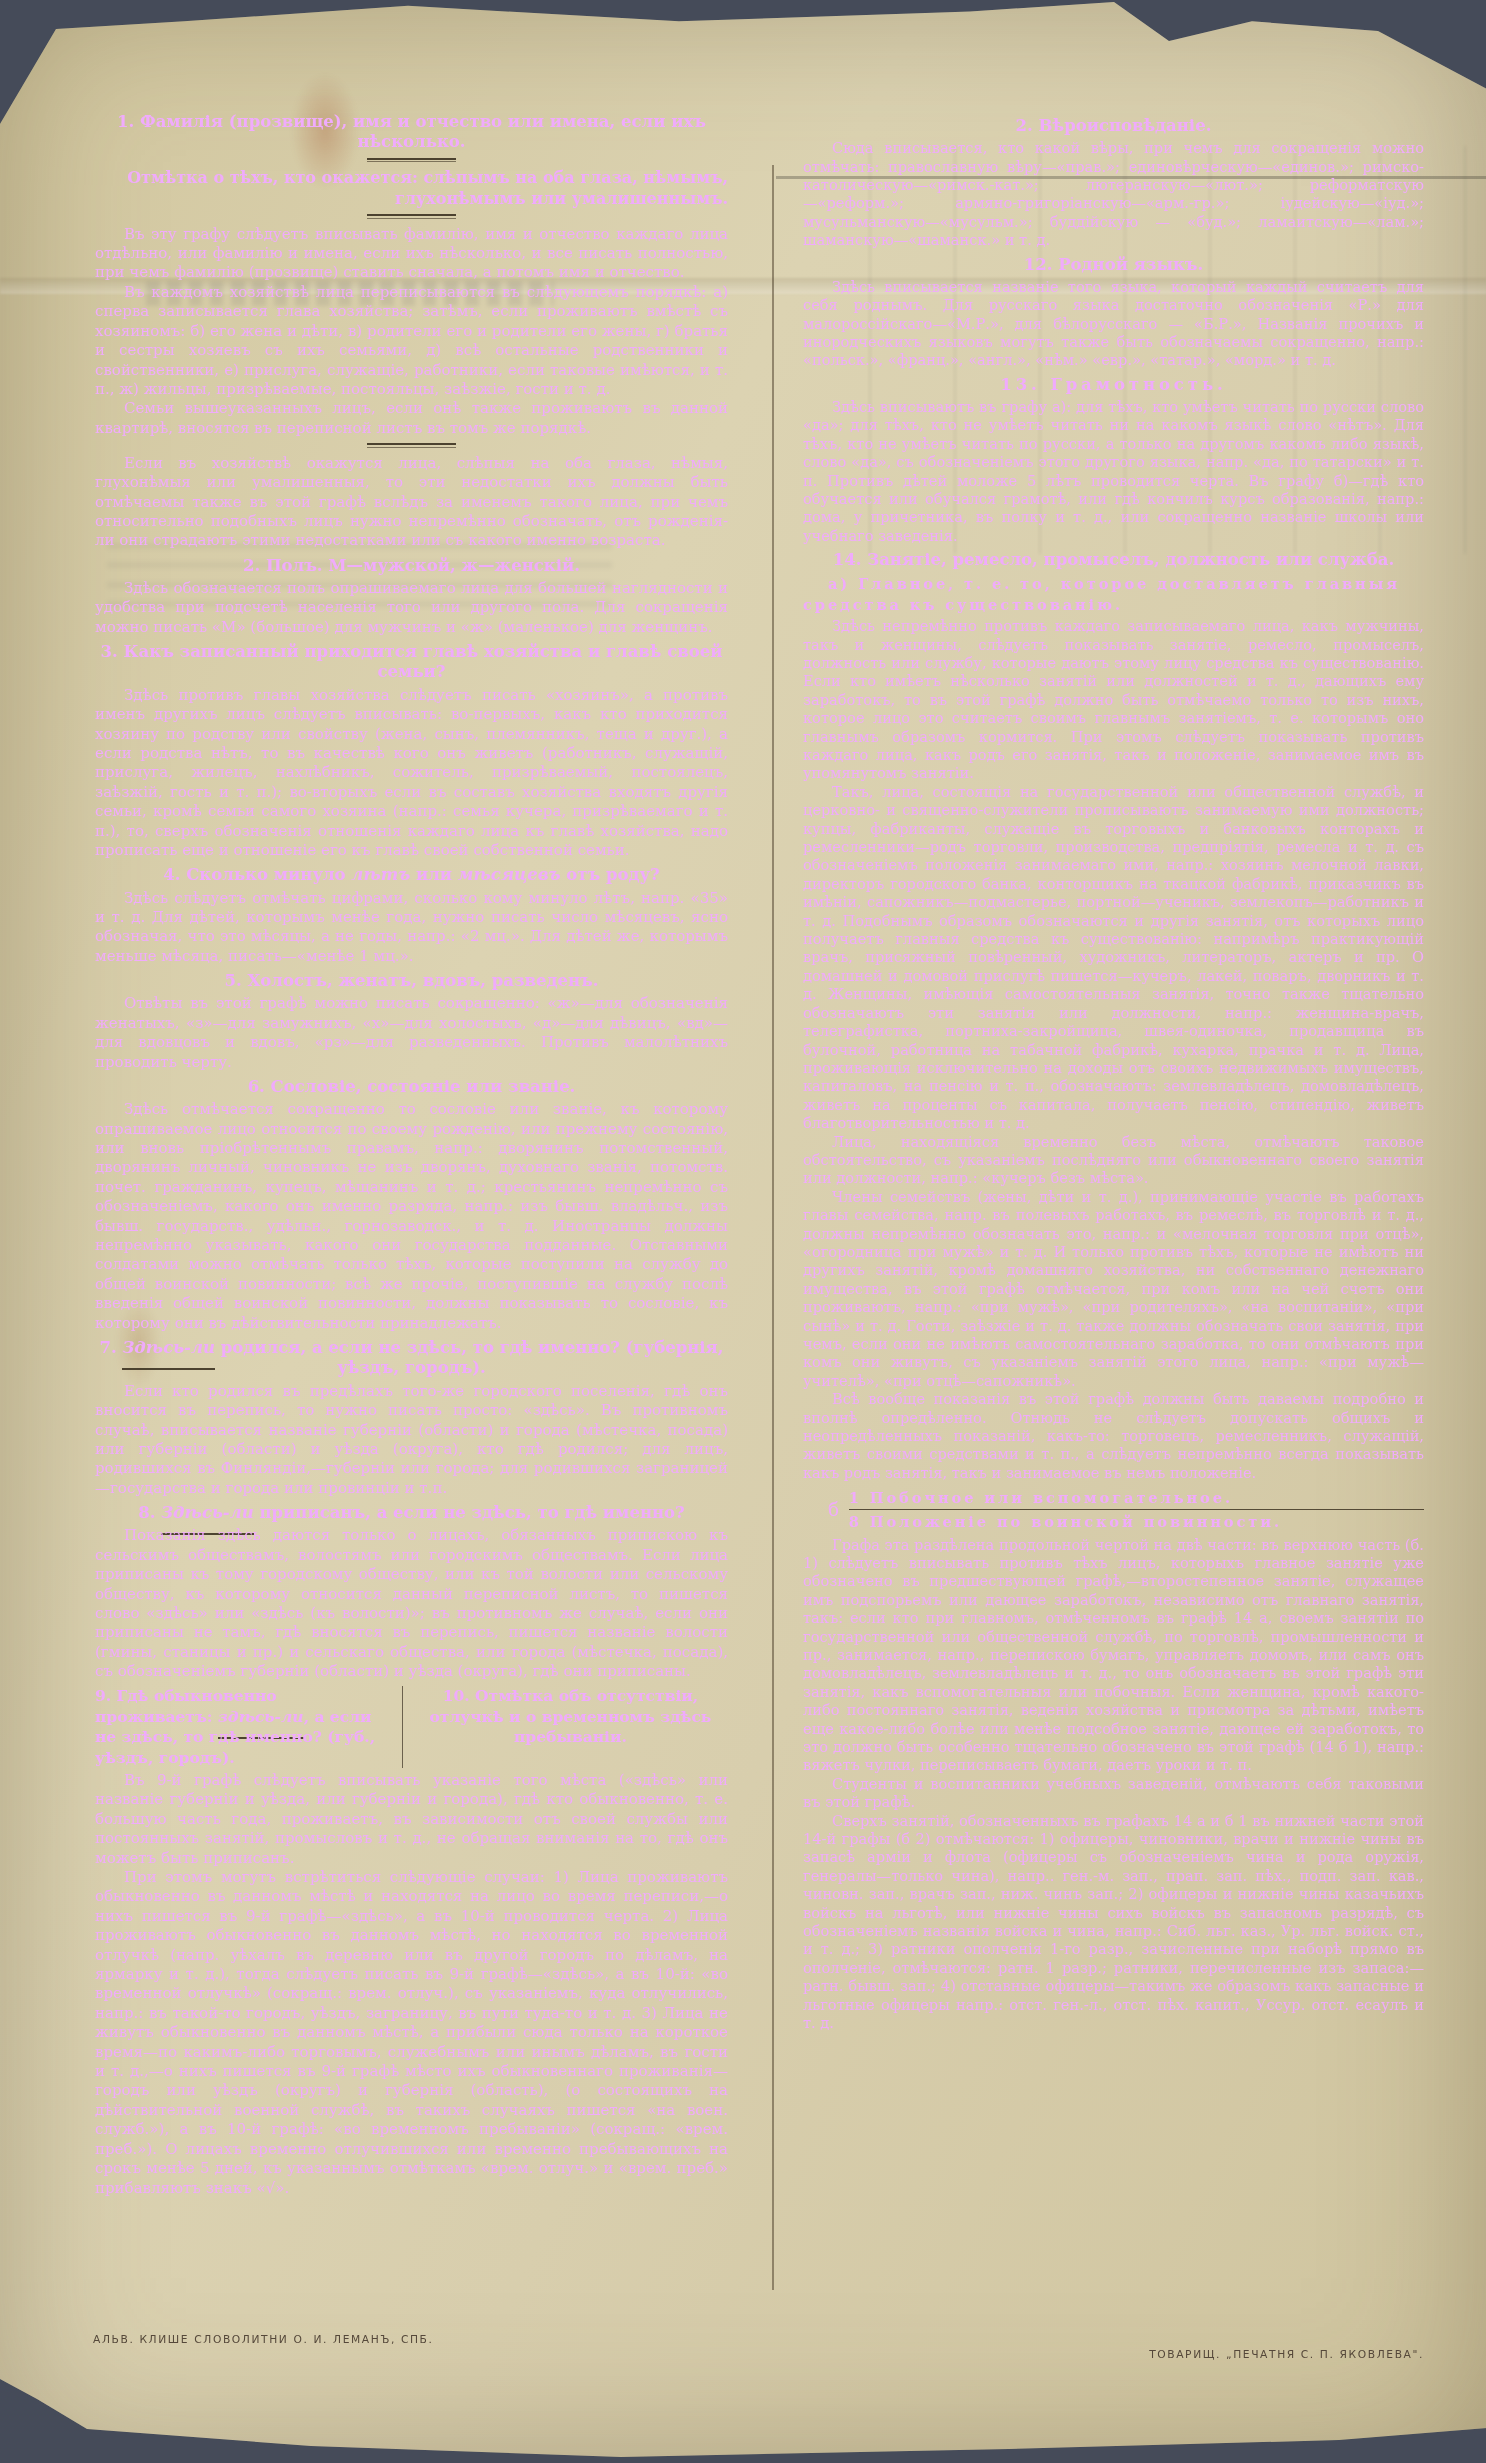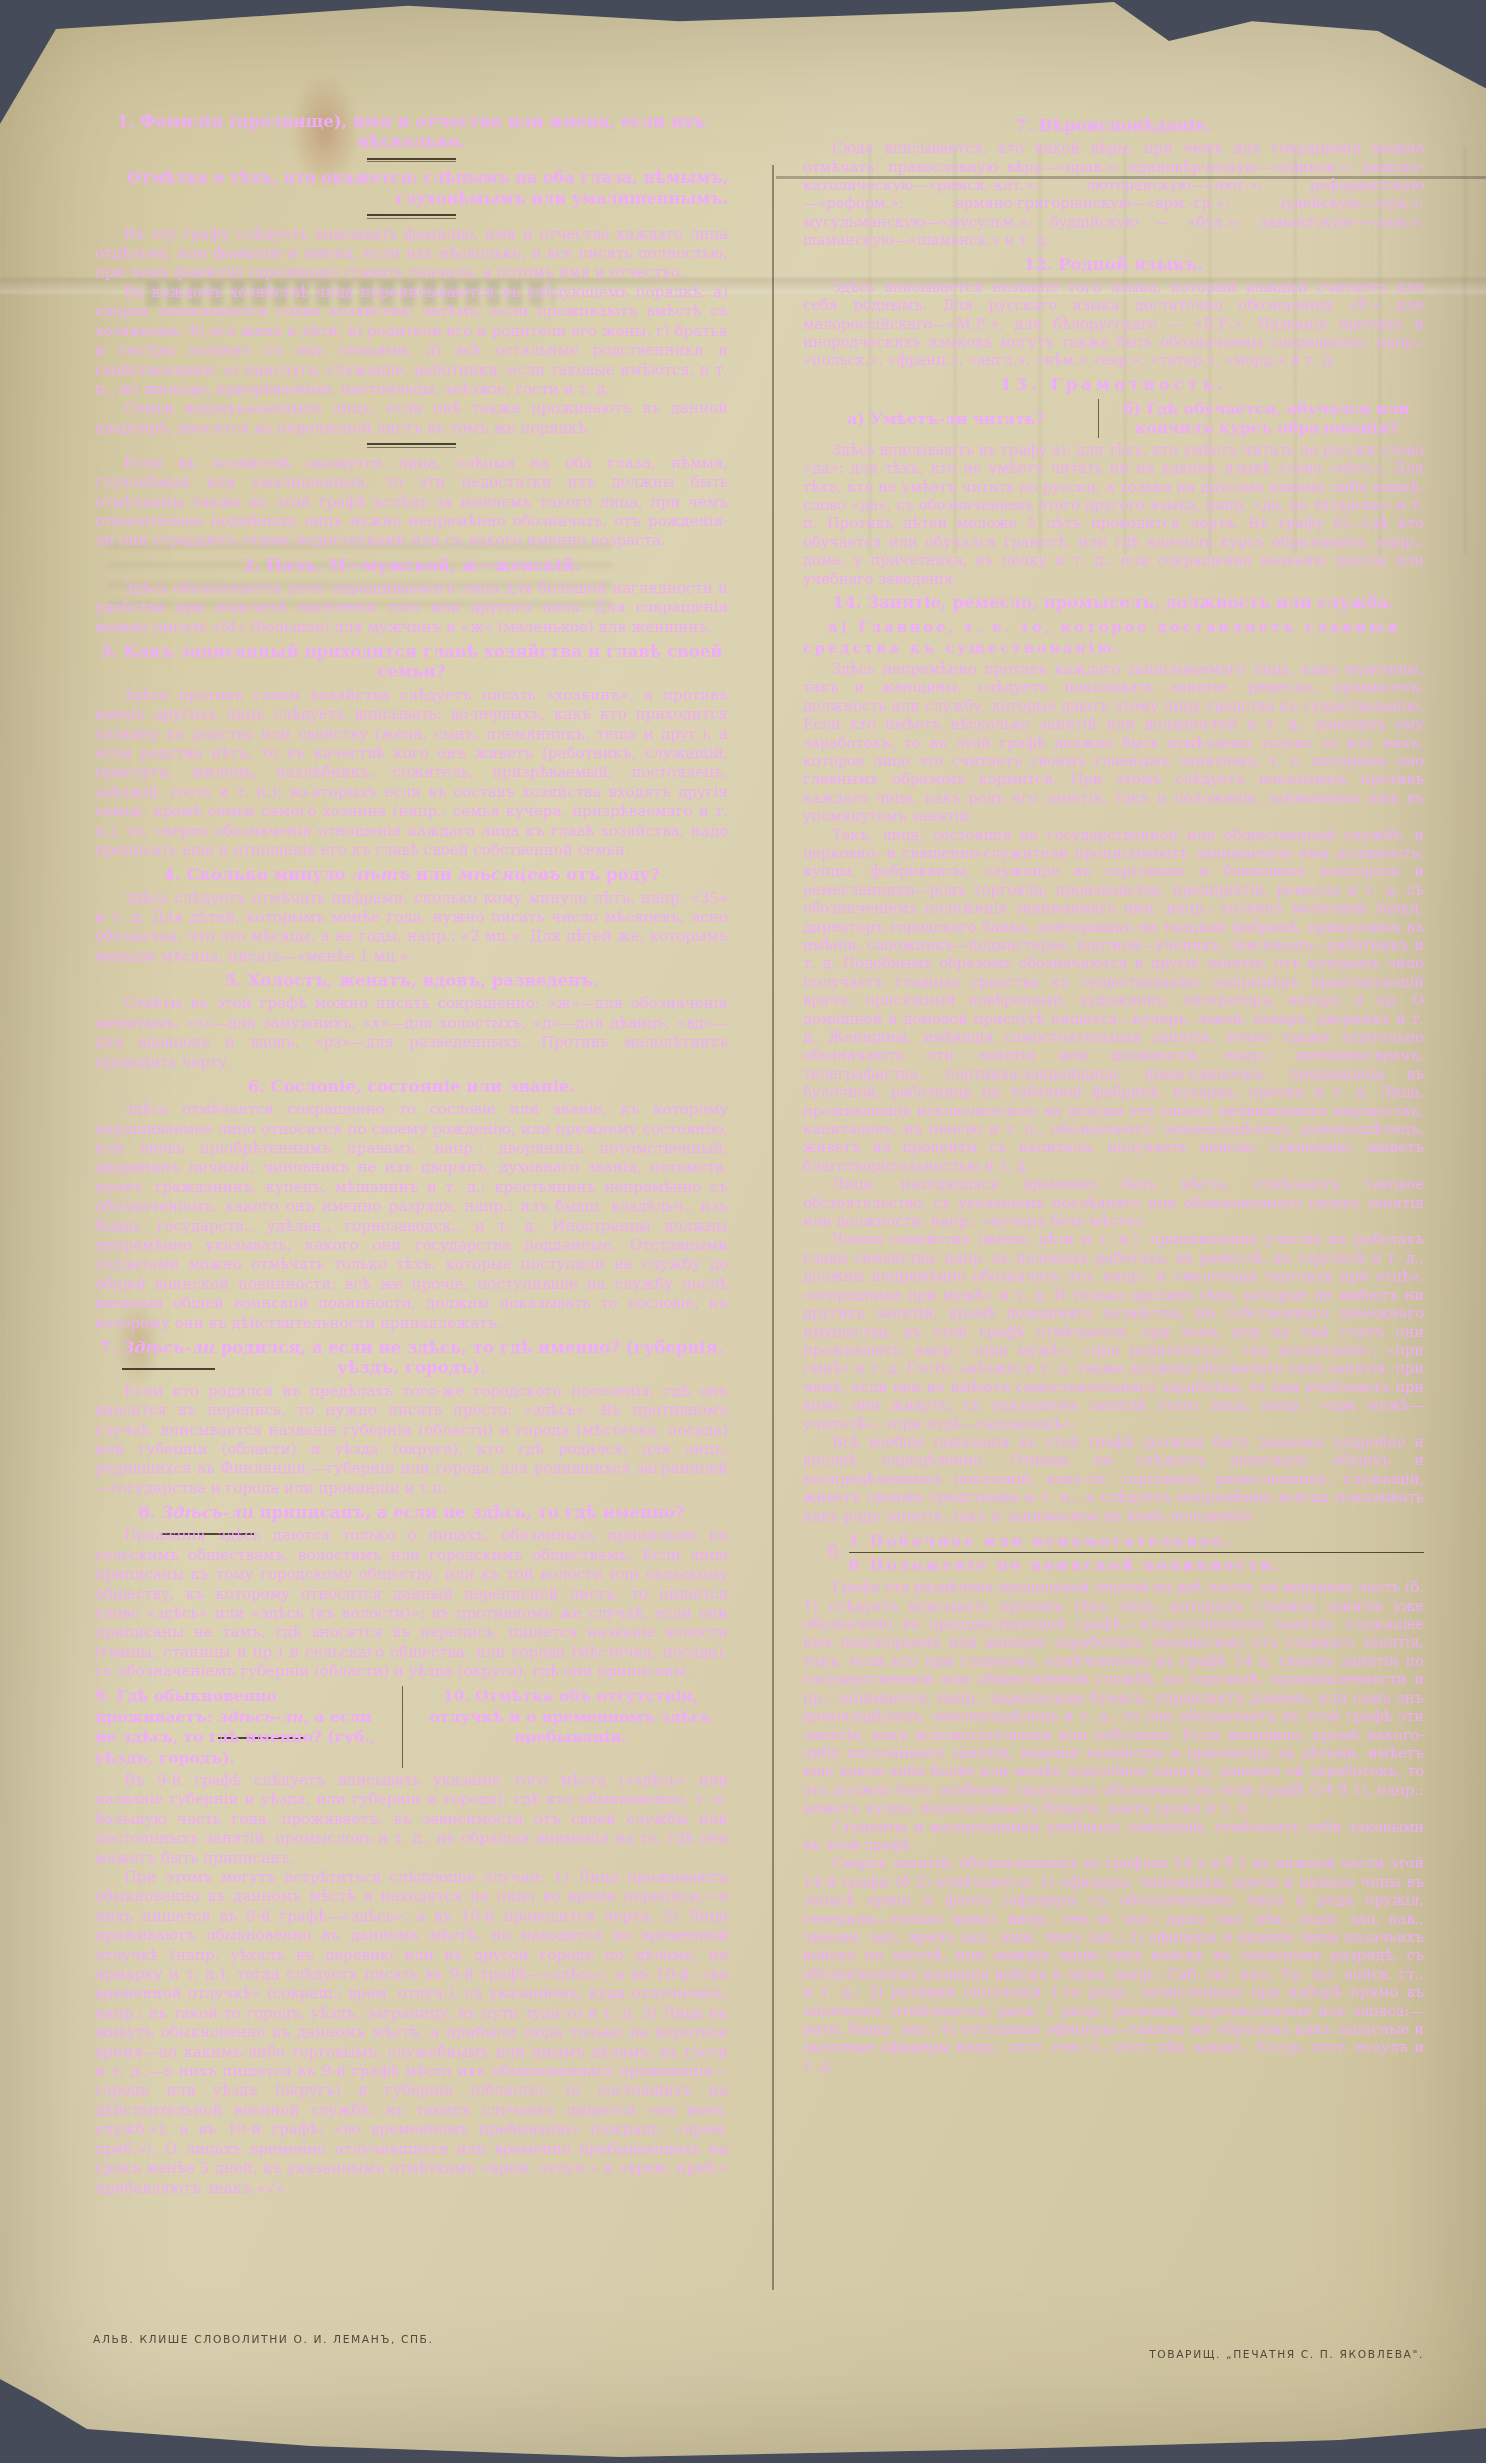--- a/index.html
+++ b/index.html
@@ -104,31 +104,27 @@
 
   <div class="nine-ten">
     <div class="nine"><span>9. Гдѣ обыкновенно проживаетъ: </span><span class="lead-it">здѣсь-ли</span><span>, а если не здѣсь, то гдѣ именно? (губ., уѣздъ, городъ).</span></div>
     <div class="ten">10. Отмѣтка объ отсутствіи, отлучкѣ и о временномъ здѣсь пребываніи.</div>
   </div>
   <p class="body">Въ 9-й графѣ слѣдуетъ вписывать указаніе того мѣста («здѣсь» или названіе губерніи и уѣзда, или губерніи и города), гдѣ кто обыкновенно, т. е. большую часть года, проживаетъ, въ зависимости отъ своей службы или постоянныхъ занятій, промысловъ и т. д., не обращая вниманія на то, гдѣ онъ можетъ быть приписанъ.</p>
   <p class="body">При этомъ могутъ встрѣтиться слѣдующіе случаи: 1) Лица проживаютъ обыкновенно въ данномъ мѣстѣ и находятся на лицо во время переписи,—о нихъ пишется въ 9-й графѣ—«здѣсь», а въ 10-й проводится черта. 2) Лица проживаютъ обыкновенно въ данномъ мѣстѣ, но находятся во временной отлучкѣ (напр. уѣхалъ въ деревню или въ другой городъ по дѣламъ, на ярмарку и т. д.), тогда слѣдуетъ писать въ 9-й графѣ—«здѣсь», а въ 10-й: «во временной отлучкѣ» (сокращ.: врем. отлуч.), съ указаніемъ, куда отлучились, напр.: въ такой-то городъ, уѣздъ, заграницу, въ пути туда-то и т. д. 3) Лица не живутъ обыкновенно въ данномъ мѣстѣ, а прибыли сюда только на короткое время—по какимъ-либо торговымъ, служебнымъ или инымъ дѣламъ, въ гости и т. д.,—о нихъ пишется въ 9-й графѣ мѣсто ихъ обыкновеннаго проживанія—городъ или уѣздъ (округъ) и губернія (область), (о состоящихъ на дѣйствительной военной службѣ, въ такихъ случаяхъ пишется «на воен. служб.»), а въ 10-й графѣ: «во временномъ пребываніи» (сокращ.: «врем. преб.»). О лицахъ временно отлучившихся или временно пребывающихъ на срокъ менѣе 5 дней, къ указаннымъ отмѣткамъ «врем. отлуч.» и «врем. преб.» прибавляютъ знакъ «√».</p>
 </div>
 
 <div class="col" id="col-right">
-  <div class="h-sec">7. Вѣроисповѣданіе.</div>
+  <div class="h-sec">2. Вѣроисповѣданіе.</div>
   <p class="body">Сюда вписывается, кто какой вѣры, при чемъ для сокращенія можно отмѣчать: православную вѣру—«прав.»; единовѣрческую—«единов.»; римско-католическую—«римск.-кат.»; лютеранскую—«лют.»; реформатскую—«реформ.»; армяно-григоріанскую—«арм.-гр.»; іудейскую—«іуд.»; мусульманскую—«мусульм.»; буддійскую — «буд.»; ламаитскую—«лам.»; шаманскую—«шаманск.» и т. д.</p>
 
   <div class="h-sec">12. Родной языкъ.</div>
   <p class="body">Здѣсь вписывается названіе того языка, который каждый считаетъ для себя роднымъ. Для русскаго языка достаточно обозначенія «Р.» для малороссійскаго—«М.Р.», для бѣлорусскаго — «Б.Р.», Названія прочихъ и инородческихъ языковъ могутъ также быть обозначаемы сокращенно, напр.: «польск.», «франц.», «англ.», «нѣм.» «евр.», «татар.», «морд.» и т. д.</p>
 
   <div class="h-sec" style="letter-spacing:3.9px;">13. Грамотность.</div>
-  <div class="ab-row">
-    <div class="ab-a">а) Умѣетъ-ли читать?</div>
-    <div class="ab-b">б) Гдѣ обучается, обучался или кончилъ курсъ образованія?</div>
-  </div>
   <p class="body">Здѣсь вписываютъ въ графу а): для тѣхъ, кто умѣетъ читать по русски слово «да»; для тѣхъ, кто не умѣетъ читать ни на какомъ языкѣ слово «нѣтъ». Для тѣхъ, кто не умѣетъ читать по русски, а только на другомъ какомъ либо языкѣ, слово «да», съ обозначеніемъ этого другого языка, напр. «да, по татарски» и т. п. Противъ дѣтей моложе 5 лѣтъ проводится черта. Въ графу б)—гдѣ кто обучается или обучался грамотѣ, или гдѣ кончилъ курсъ образованія, напр.: дома, у причетника, въ полку и т. д., или сокращенно названіе школы или учебнаго заведенія.</p>
 
   <div class="h-sec">14. Занятіе, ремесло, промыселъ, должность или служба.</div>
   <div class="sp-head">а) Главное, т. е. то, которое доставляетъ главныя средства къ существованію.</div>
   <p class="body">Здѣсь непремѣнно противъ каждаго записываемаго лица, какъ мужчины, такъ и женщины, слѣдуетъ показывать занятіе, ремесло, промыселъ, должность или службу, которые даютъ этому лицу средства къ существованію. Если кто имѣетъ нѣсколько занятій или должностей и т. д., дающихъ ему заработокъ, то въ этой графѣ должно быть отмѣчаемо только то изъ нихъ, которое лицо это считаетъ своимъ главнымъ занятіемъ, т. е. которымъ оно главнымъ образомъ кормится. При этомъ слѣдуетъ показывать противъ каждаго лица, какъ родъ его занятія, такъ и положеніе, занимаемое имъ въ упомянутомъ занятіи.</p>
   <p class="body">Такъ, лица, состоящія на государственной или общественной службѣ, и церковно- и священно-служители прописываютъ занимаемую ими должность; купцы, фабриканты, служащіе въ торговыхъ и банковыхъ конторахъ и ремесленники—родъ торговли, производства, предпріятія, ремесла и т. д. съ обозначеніемъ положенія занимаемаго ими, напр.: хозяинъ мелочной лавки, директоръ городского банка, конторщикъ на ткацкой фабрикѣ, приказчикъ въ имѣніи, сапожникъ—подмастерье, портной—ученикъ, землекопъ—работникъ и т. д. Подобнымъ образомъ обозначаются и другія занятія, отъ которыхъ лицо получаетъ главныя средства къ существованію: напримѣръ практикующій врачъ, присяжный повѣренный, художникъ, литераторъ, актеръ и пр. О домашней и домовой прислугѣ пишется—кучеръ, лакей, поваръ, дворникъ и т. д. Женщины, имѣющія самостоятельныя занятія, точно также тщательно обозначаютъ эти занятія или должности, напр.: женщина-врачъ, телеграфистка, портниха-закройщица, швея-одиночка, продавщица въ булочной, работница на табачной фабрикѣ, кухарка, прачка и т. д. Лица, проживающія исключительно на доходы отъ своихъ недвижимыхъ имуществъ, капиталовъ, на пенсію и т. п., обозначаютъ: землевладѣлецъ, домовладѣлецъ, живетъ на проценты съ капитала, получаетъ пенсію, стипендію, живетъ благотворительностью и т. д.</p>
   <p class="body">Лица, находящіяся временно безъ мѣста, отмѣчаютъ таковое обстоятельство, съ указаніемъ послѣдняго или обыкновеннаго своего занятія или должности, напр.: «кучеръ безъ мѣста».</p>
   <p class="body">Члены семействъ (жены, дѣти и т. д.), принимающіе участіе въ работахъ главы семейства, напр. въ полевыхъ работахъ, въ ремеслѣ, въ торговлѣ и т. д., должны непремѣнно обозначать это, напр.: и «мелочная торговля при отцѣ», «огородница при мужѣ» и т. д. И только противъ тѣхъ, которые не имѣютъ ни другихъ занятій, кромѣ домашняго хозяйства, ни собственнаго денежнаго имущества, въ этой графѣ отмѣчается, при комъ или на чей счетъ они проживаютъ, напр.: «при мужѣ», «при родителяхъ», «на воспитаніи», «при сынѣ» и т. д. Гости, заѣзжіе и т. д. также должны обозначать свои занятія, при чемъ, если они не имѣютъ самостоятельнаго заработка, то они отмѣчаютъ при комъ они живутъ, съ указаніемъ занятій этого лица, напр.: «при мужѣ—учителѣ», «при отцѣ—сапожникѣ».</p>
   <p class="body">Всѣ вообще показанія въ этой графѣ должны быть даваемы подробно и вполнѣ опредѣленно. Отнюдь не слѣдуетъ допускать общихъ и неопредѣленныхъ показаній, какъ-то: торговецъ, ремесленникъ, служащій, живетъ своими средствами и т. п., а слѣдуетъ непремѣнно всегда показывать какъ родъ занятія, такъ и занимаемое въ немъ положеніе.</p>
 

